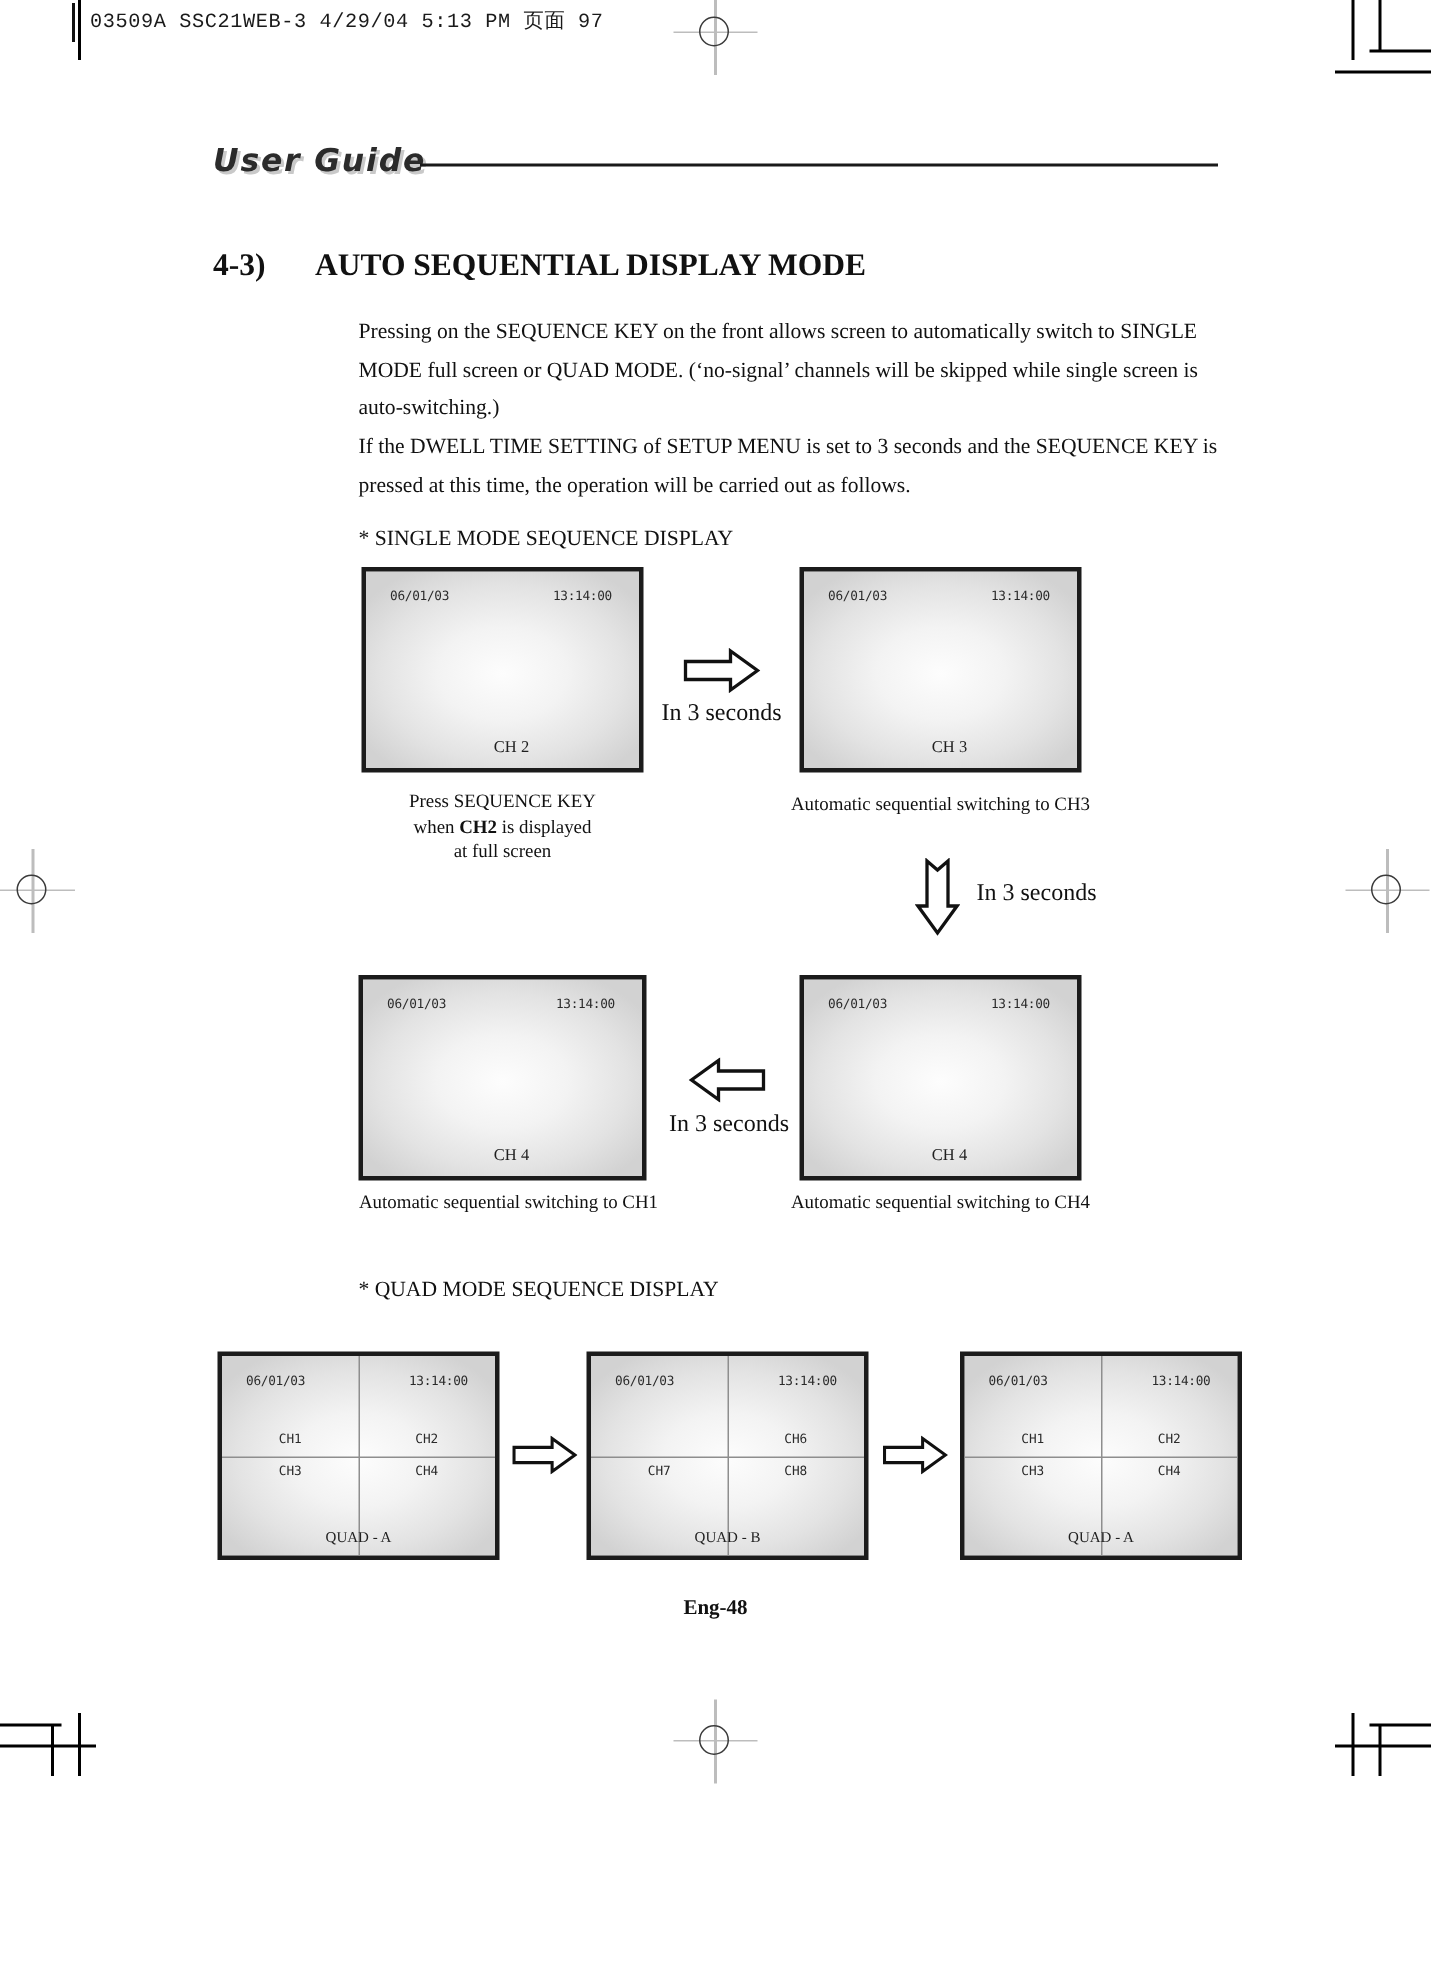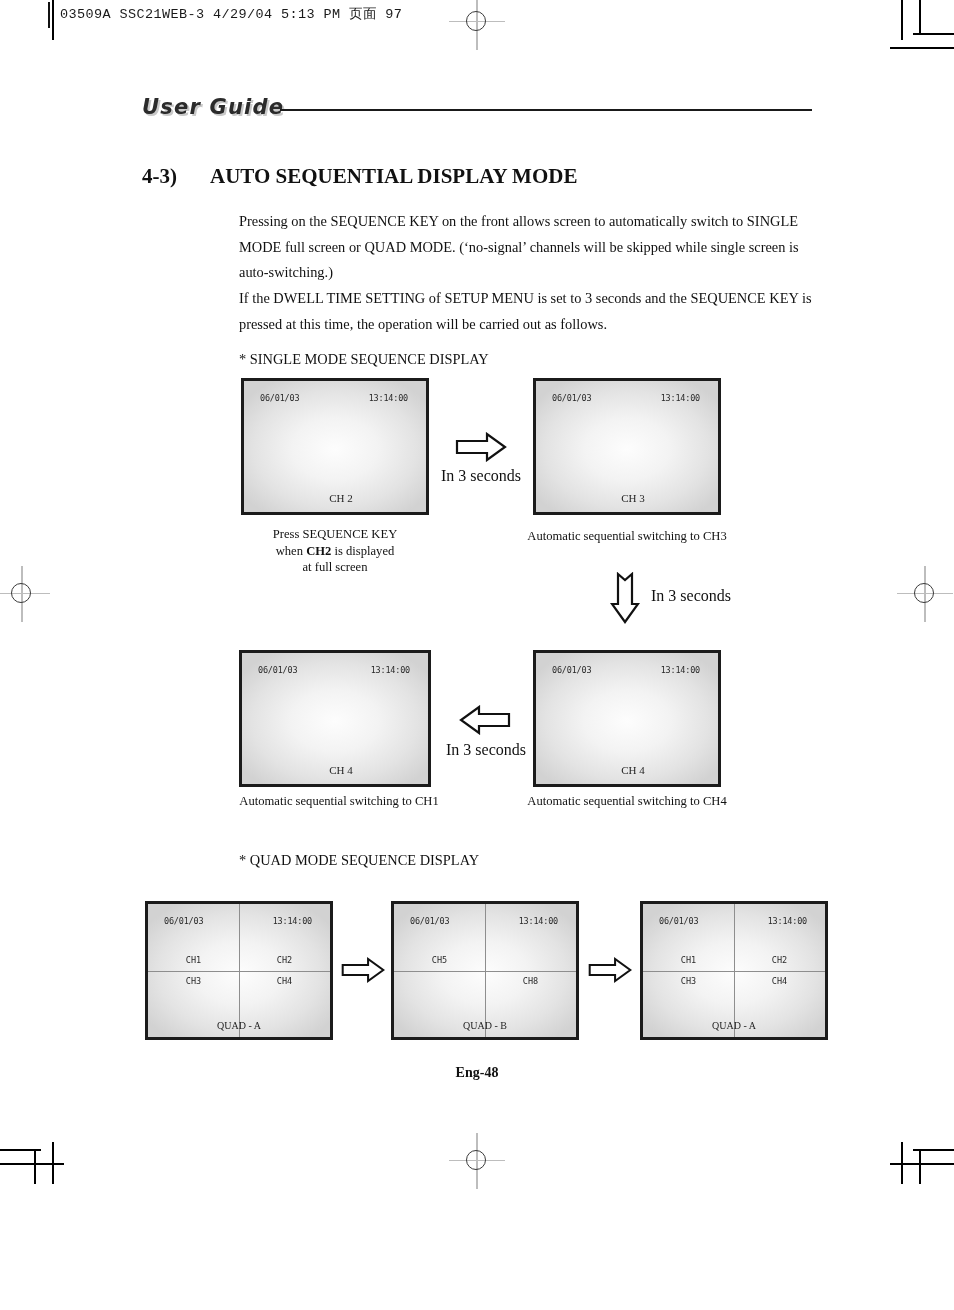--- a/index.html
+++ b/index.html
@@ -236,21 +236,22 @@
   <svg width="44" height="26" viewBox="0 0 52 30" aria-hidden="true">
     <path d="M2 9 L32 9 L32 2 L50 15 L32 28 L32 21 L2 21 Z" fill="#ffffff" stroke="#111111" stroke-width="2.4" stroke-linejoin="miter"></path>
   </svg>
 </div>
 
 <div class="screen" style="left:391px;top:901px;width:188px;height:139px;">
   <div class="q-v"></div>
   <div class="q-h"></div>
   <div class="osd osd-date">06/01/03</div>
   <div class="osd osd-time">13:14:00</div>
-  <div class="q-cell tl">CH5</div>
+  <div class="q-cell tr">CH6</div>
+  <div class="q-cell bl">CH7</div>
   <div class="q-cell br">CH8</div>
   <div class="q-label">QUAD - B</div>
 </div>
 
 <div class="arrow" style="left:588px;top:957px;">
   <svg width="44" height="26" viewBox="0 0 52 30" aria-hidden="true">
     <path d="M2 9 L32 9 L32 2 L50 15 L32 28 L32 21 L2 21 Z" fill="#ffffff" stroke="#111111" stroke-width="2.4" stroke-linejoin="miter"></path>
   </svg>
 </div>
 

